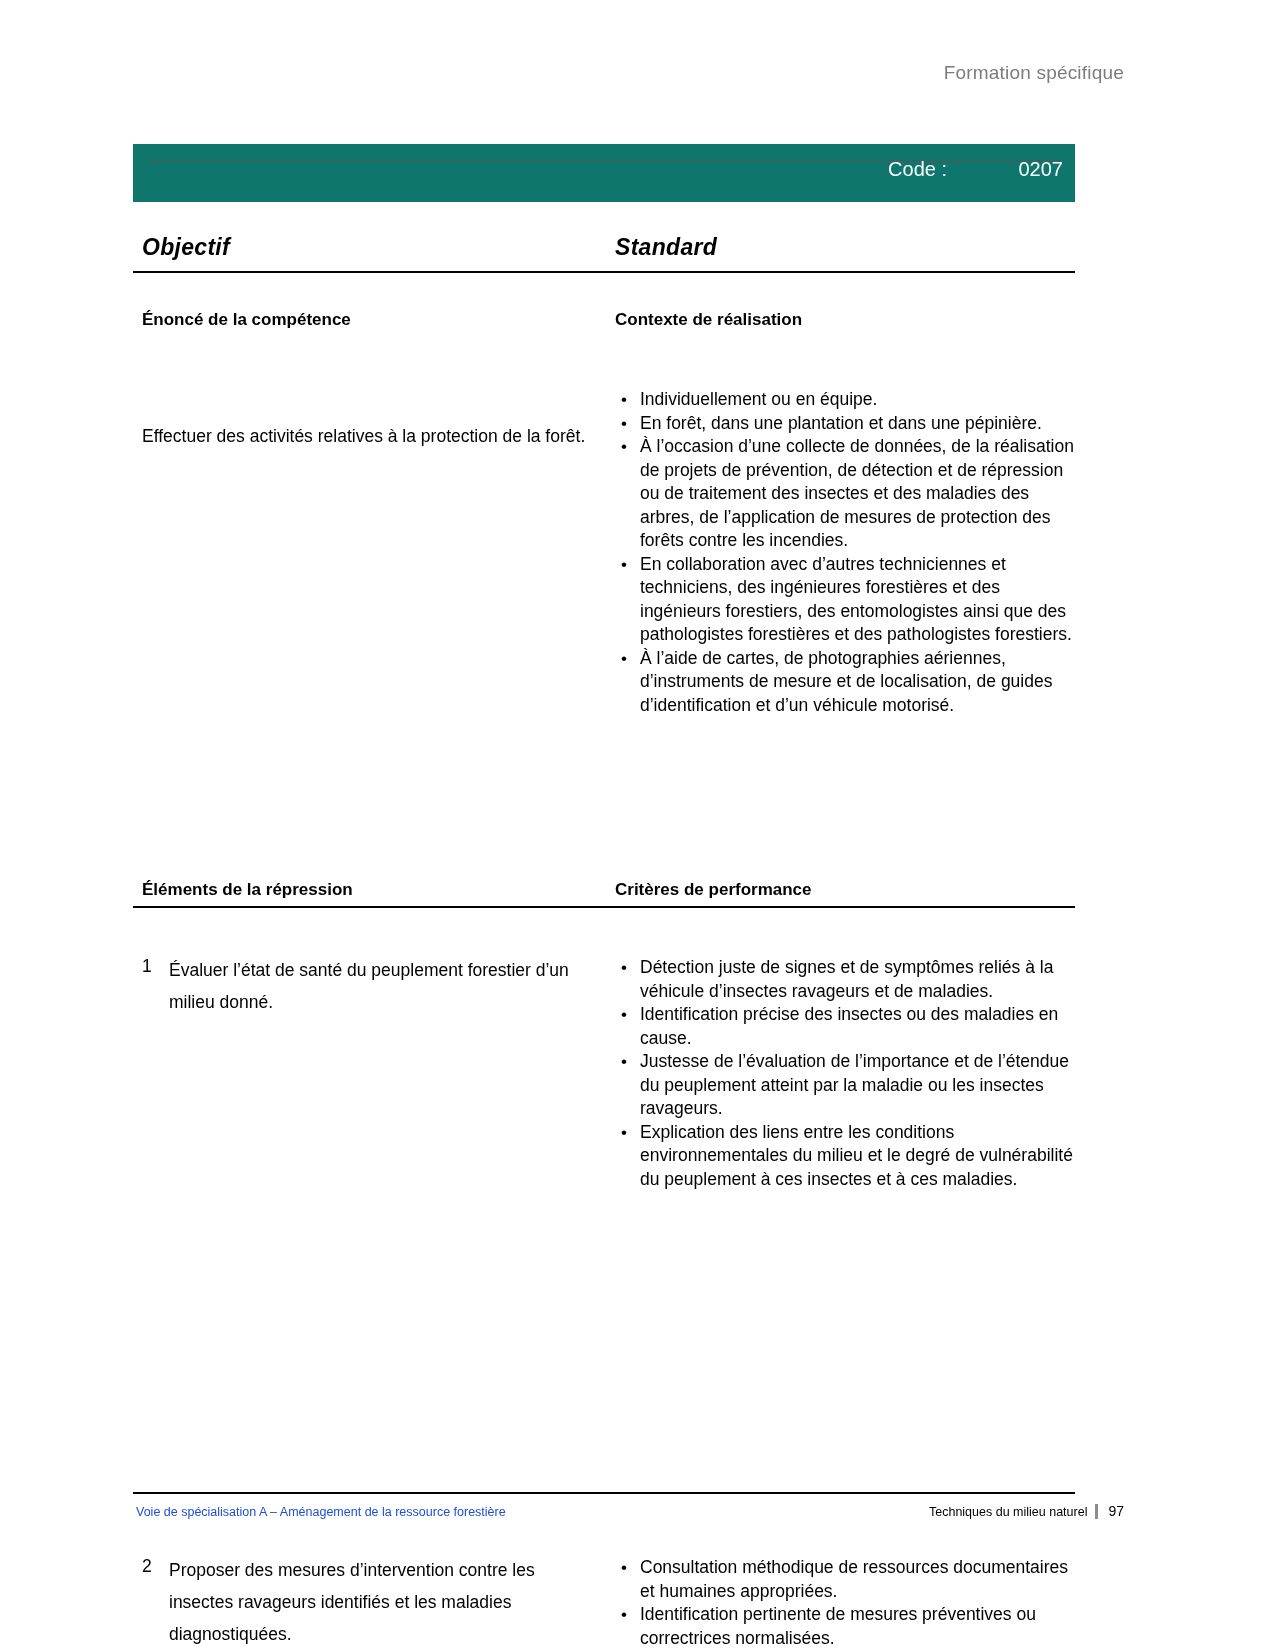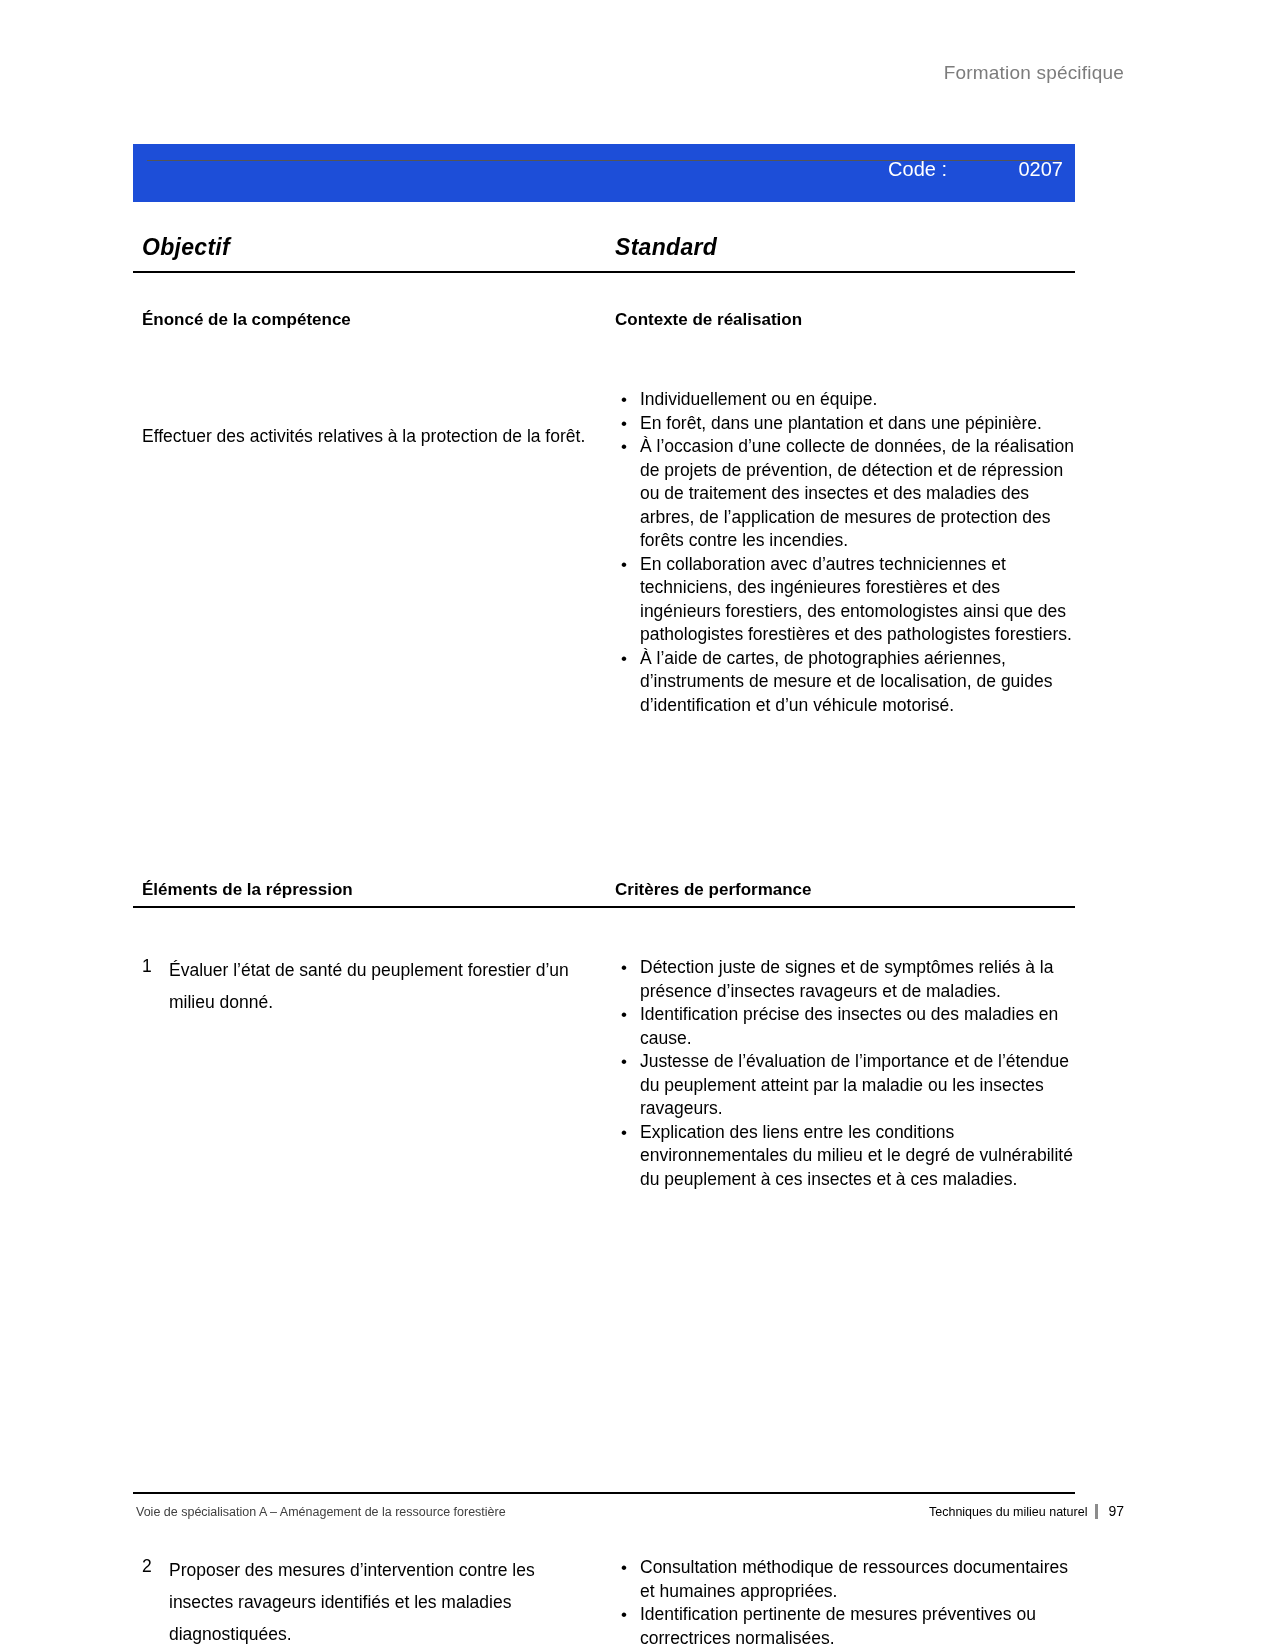--- a/index.html
+++ b/index.html
@@ -27,21 +27,21 @@
     font-size: 19px;
     color: #7c7c7c;
     letter-spacing: 0.2px;
   }
   .code-bar {
     position: absolute;
     top: 144px;
     left: 133px;
     width: 942px;
     height: 58px;
-    background: #1d4ed8;
+    background: #0f766e;
   }
   .code-bar .rule {
     position: absolute;
     left: 14px;
     right: 14px;
     top: 16px;
     height: 1px;
     background: #555555;
   }
   .code-bar .code-label {
@@ -171,21 +171,21 @@
     top: 1492px;
     width: 942px;
     height: 2px;
     background: #000000;
   }
   .footer-left {
     position: absolute;
     left: 136px;
     top: 1505px;
     font-size: 12.5px;
-    color: #404040;
+    color: #1d4ed8;
   }
   .footer-right {
     position: absolute;
     right: 133px;
     top: 1503px;
     font-size: 12.5px;
     text-align: right;
     white-space: nowrap;
   }
   .footer-right .sep {
@@ -249,21 +249,21 @@
 
     <div class="cols" style="height: 300px;">
       <div class="col-left" style="top: 42px;">
         <div class="elem-row">
           <div class="elem-num">1</div>
           <div class="elem-text">Évaluer l’état de santé du peuplement forestier d’un milieu donné.</div>
         </div>
       </div>
       <div class="col-right" style="top: 44px;">
         <ul class="bullets">
-          <li>Détection juste de signes et de symptômes reliés à la présence d’insectes ravageurs et de maladies.</li>
+          <li>Détection juste de signes et de symptômes reliés à la véhicule d’insectes ravageurs et de maladies.</li>
           <li>Identification précise des insectes ou des maladies en cause.</li>
           <li>Justesse de l’évaluation de l’importance et de l’étendue du peuplement atteint par la maladie ou les insectes ravageurs.</li>
           <li>Explication des liens entre les conditions environnementales du milieu et le degré de vulnérabilité du peuplement à ces insectes et à ces maladies.</li>
         </ul>
       </div>
     </div>
 
     <div class="cols" style="height: 200px; top: 300px;">
       <div class="col-left" style="top: 42px;">
         <div class="elem-row">

